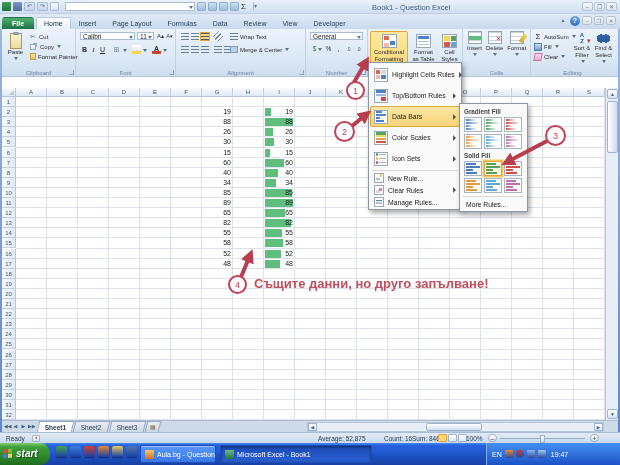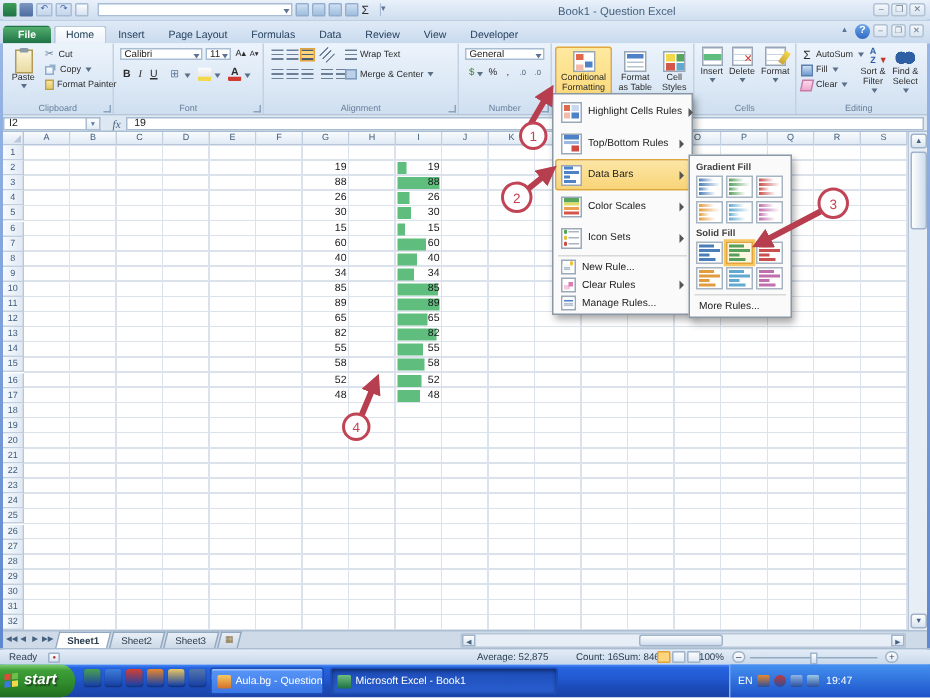--- a/index.html
+++ b/index.html
@@ -403,26 +403,20 @@
       </div>
       <div class="bigtxtbtn" style="left:62px;width:21px">
         <div class="binoc"></div>
         <div class="btn2">Find &amp;
 Select</div><span class="caret"></span>
       </div>
       <div class="glabel">Editing</div>
     </div>
   </div>
 
-  <div id="fbar">
-    <div id="namebox">I2</div>
-    <div id="namedrop"></div>
-    <div id="fxlbl">fx</div>
-    <div id="fval">19</div>
-  </div>
 
   <div id="sheet">
     <div id="corner"></div>
     <div id="colheads">
         <div class="colh" style="left: 16px;">A</div>
         <div class="colh" style="left: 47px;">B</div>
         <div class="colh" style="left: 78px;">C</div>
         <div class="colh" style="left: 109px;">D</div>
         <div class="colh" style="left: 140px;">E</div>
         <div class="colh" style="left: 171px;">F</div>
@@ -703,20 +697,21 @@
     </defs>
     <line class="arrow" x1="353" y1="84" x2="367" y2="60"></line>
     <line class="arrow" x1="352" y1="126" x2="368" y2="113"></line>
     <line class="arrow" x1="547" y1="141" x2="505" y2="163"></line>
     <line class="arrow" x1="241" y1="277" x2="251" y2="253"></line>
   </svg>
   <div class="callout" style="left:346px;top:81px;width:19px;height:19px;line-height:16px">1</div>
   <div class="callout" style="left:334px;top:121px;width:21px;height:21px;line-height:18px">2</div>
   <div class="callout" style="left:545px;top:125px;width:21px;height:21px;line-height:18px">3</div>
   <div class="callout" style="left:228px;top:275px;width:19px;height:19px;line-height:16px">4</div>
+  <div id="note">Същите данни, но друго запълване!</div>
 
   <div id="tabsrow">
     <div class="navbtns">
       <span class="navb">◀◀</span>
       <span class="navb">◀</span>
       <span class="navb">▶</span>
       <span class="navb">▶▶</span>
     </div>
     <div id="sheettabs" style="display:flex;margin-left:3px">
         <div class="sheettab active"><span>Sheet1</span></div>

